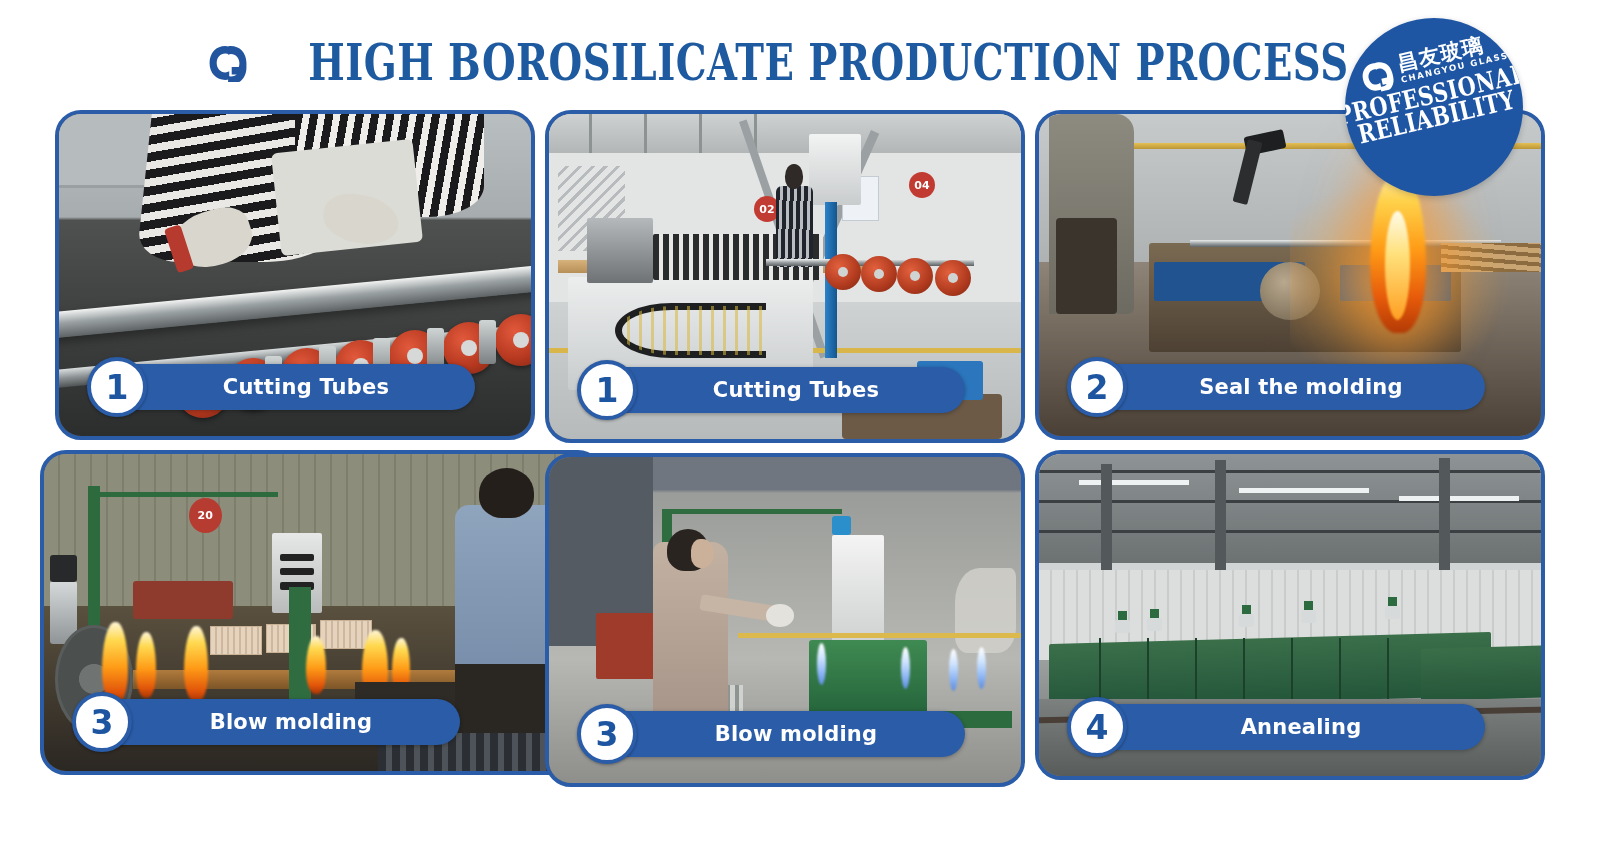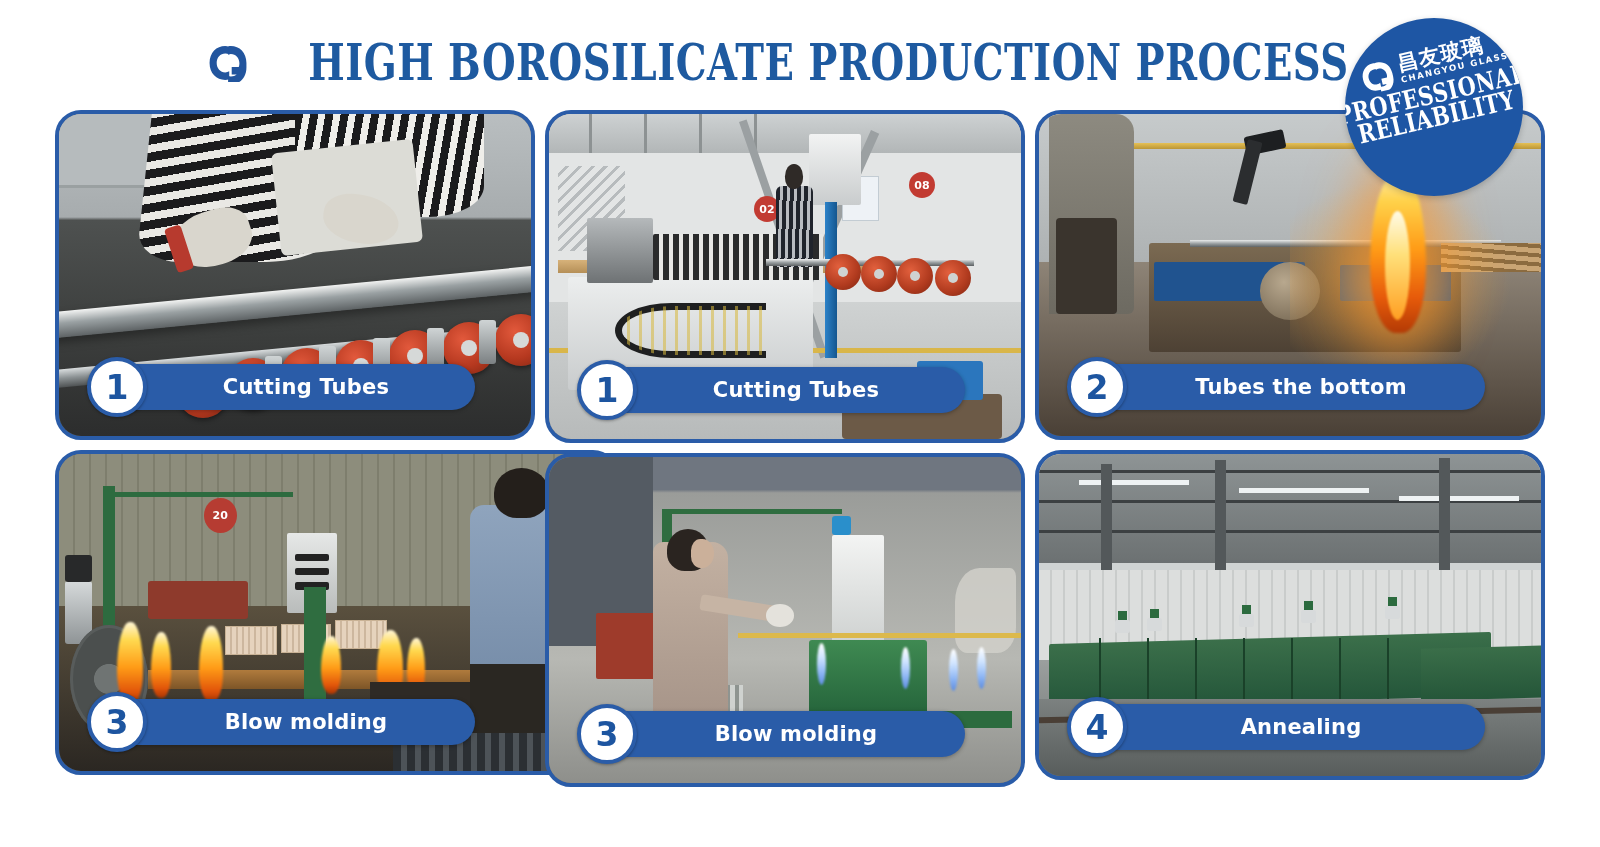--- a/index.html
+++ b/index.html
@@ -36,21 +36,21 @@
     position:absolute;
     border:4px solid #2a5ca8;
     border-radius:26px;
     overflow:hidden;
     background:#6b6f6e;
   }
   
   .p1{ left:55px;   top:110px; width:480px; height:330px; }
   .p2{ left:545px;  top:110px; width:480px; height:333px; }
   .p3{ left:1035px; top:110px; width:510px; height:330px; }
-  .p4{ left:55px;   top:450px; width:564px; height:325px; }
+  .p4{ left:40px;   top:450px; width:564px; height:325px; }
   .p5{ left:545px;  top:453px; width:480px; height:334px; }
   .p6{ left:1035px; top:450px; width:510px; height:330px; }
 
   .photo{ position:absolute; inset:0; overflow:hidden; }
 
   
   .caption{
     position:absolute;
     left:28px; bottom:26px;
     height:46px;
@@ -359,21 +359,21 @@
       <div class="ly p2-roofbeam"></div>
       <div class="p2-roofrib" style="left:40px"></div>
       <div class="p2-roofrib" style="left:95px"></div>
       <div class="p2-roofrib" style="left:150px"></div>
       <div class="p2-roofrib" style="left:205px"></div>
       <div class="ly p2-stair"></div>
       <div class="p2-diag" style="left:190px;top:8px;width:8px;height:250px;transform:rotate(-19deg)"></div>
       <div class="p2-diag" style="left:322px;top:16px;width:9px;height:290px;transform:rotate(24deg)"></div>
       <div class="ly p2-poster"></div>
       <div class="p2-num" style="left:205px;top:82px">02</div>
-      <div class="p2-num" style="left:360px;top:58px">08</div>
+      <div class="p2-num" style="left:360px;top:58px">04</div>
       <div class="ly p2-ypipe"></div>
       <div class="ly p2-bedrail"></div>
       <div class="ly p2-machine"></div>
       <div class="ly p2-combs"></div>
       <div class="ly p2-head"></div>
       <div class="ly p2-chain"></div>
       <div class="ly p2-hood"></div>
       <div class="ly p2-post"></div>
       <div class="ly p2-person">
           <i></i>
@@ -415,21 +415,21 @@
       <div class="ly p3-tubes"></div>
       <div class="ly p3-glow"></div>
       <div class="ly p3-flame"></div>
       <div class="ly p3-flame2"></div>
       <div class="ly p3-person">
           <i></i>
         </div>
     </div>
     <div class="caption">
       <div class="badge">2</div>
-      <div class="bar">Tubes the bottom</div>
+      <div class="bar">Seal the molding</div>
     </div>
   </div>
 
   <div class="panel p4">
     <div class="photo">
       <div class="ly p4-bg"></div>
       <div class="ly p4-wall"></div>
       <div class="ly p4-greenarm"></div>
       <div class="ly p4-greenpost"></div>
       <div class="ly p4-sign">20</div>

